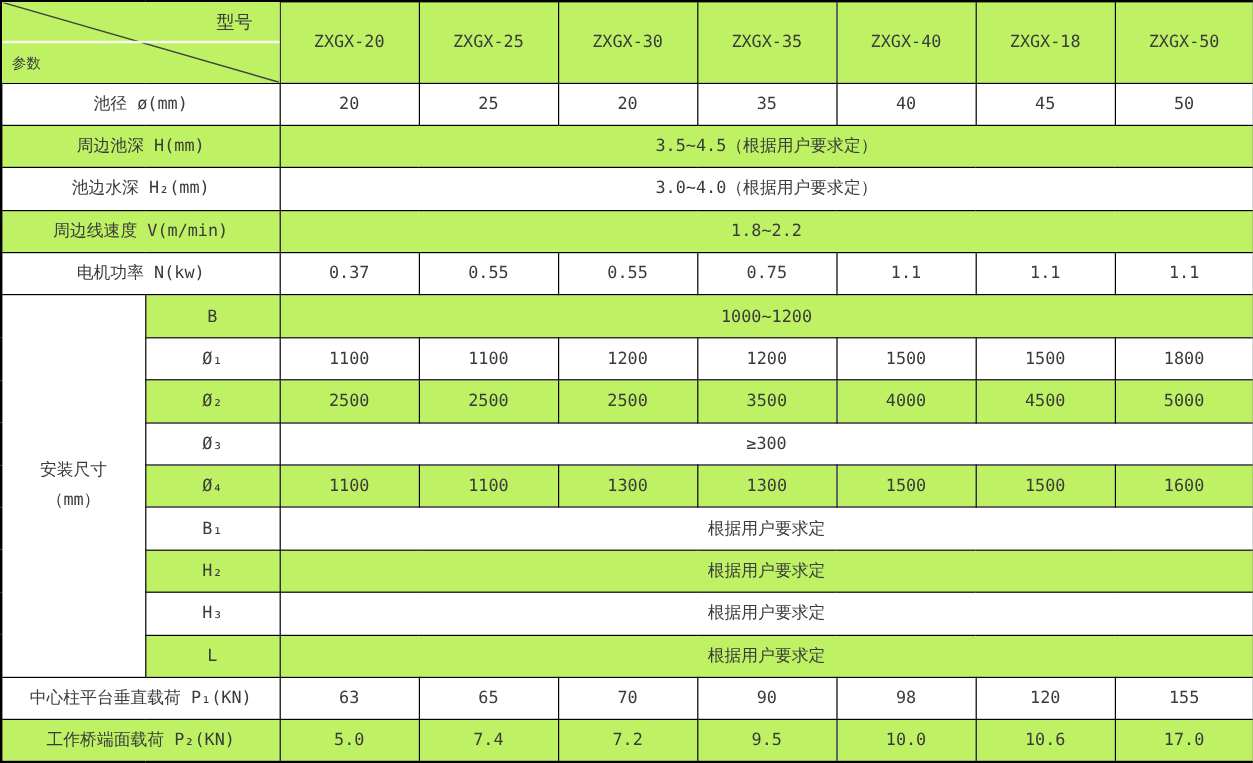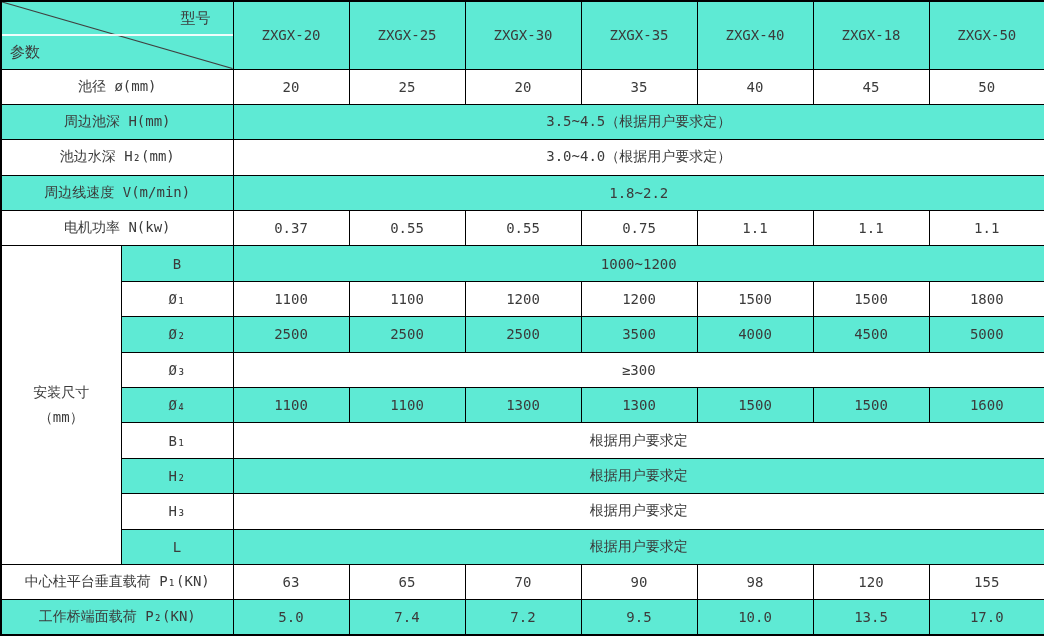--- a/index.html
+++ b/index.html
@@ -18,29 +18,29 @@
   table.spec td {
     border: 1px solid #000;
     text-align: center;
     vertical-align: middle;
     font-size: 14px;
     padding: 0 2px;
     overflow: hidden;
   }
   tr.hdr { height: 68px; }
   tr.r { height: 35.4px; }
-  td.blue { background: #5eead4; }
+  td.blue { background: #bef264; }
   td.white { background: #ffffff; }
   td.lbl { font-size: 15px; }
   td.hdrcell { font-size: 14px; }
   
   td.diag { position: relative; padding: 0; }
   .diag-svg { position: absolute; top: 0; left: 0; width: 100%; height: 100%; }
   .diag-top { position: absolute; top: 7px; right: 22px; font-size: 15px; }
-  .diag-bottom { position: absolute; bottom: 7px; left: 8px; font-size: 15px; }
+  .diag-bottom { position: absolute; bottom: 7px; left: 8px; font-size: 12px; }
   .diag-gridline {
     position: absolute; left: 0; top: 32px; width: 100%; height: 2px;
     background: rgba(255,255,255,0.9);
   }
   
   td.group { font-size: 15px; line-height: 1.8; margin-left: 19px; }
 </style>
 </head>
 <body>
 
@@ -192,19 +192,19 @@
     <td class="white">155</td>
   </tr>
 
   <tr class="r">
     <td colspan="2" class="blue lbl">工作桥端面载荷 P₂(KN)</td>
     <td class="blue">5.0</td>
     <td class="blue">7.4</td>
     <td class="blue">7.2</td>
     <td class="blue">9.5</td>
     <td class="blue">10.0</td>
-    <td class="blue">13.5</td>
+    <td class="blue">10.6</td>
     <td class="blue">17.0</td>
   </tr>
 
   </tbody>
 </table>
 </div>
 
 </body></html>

